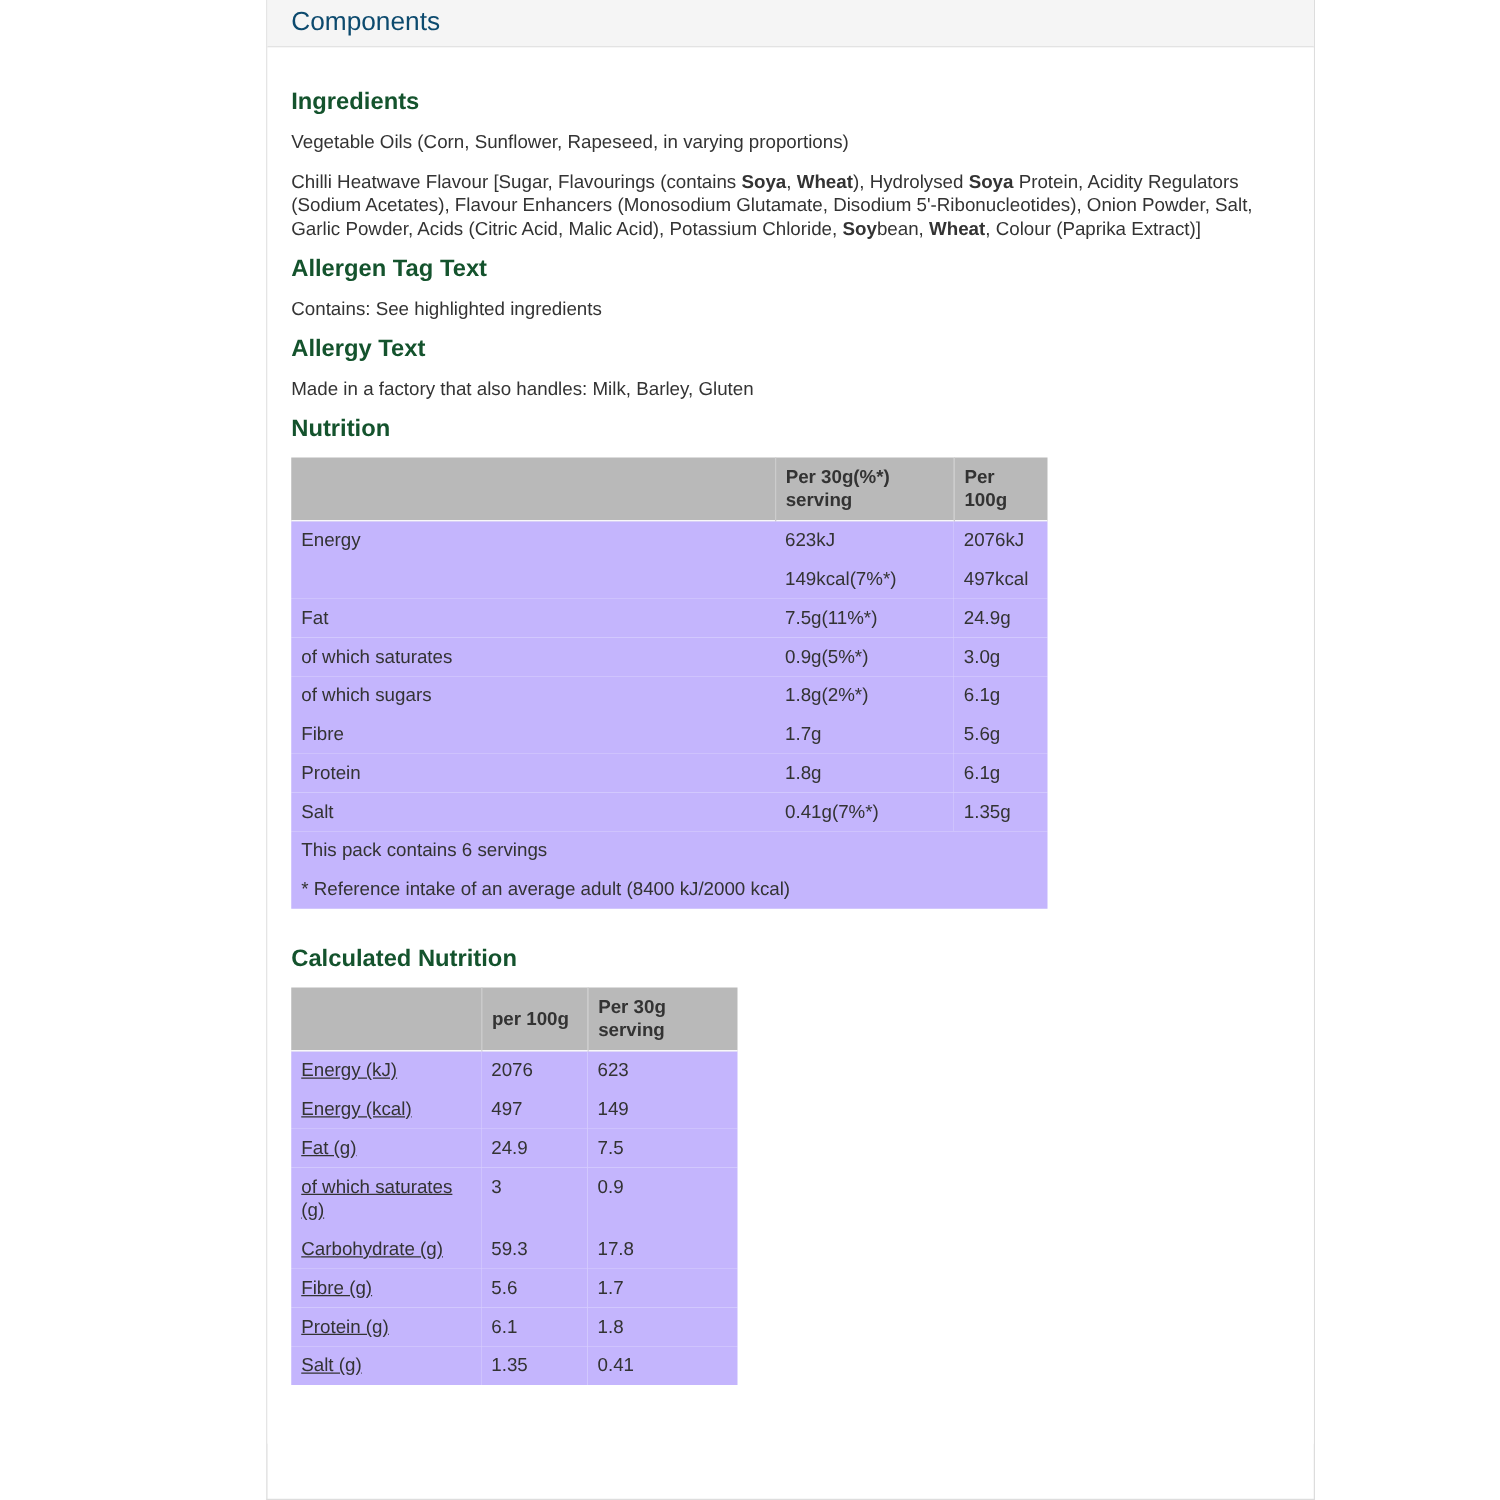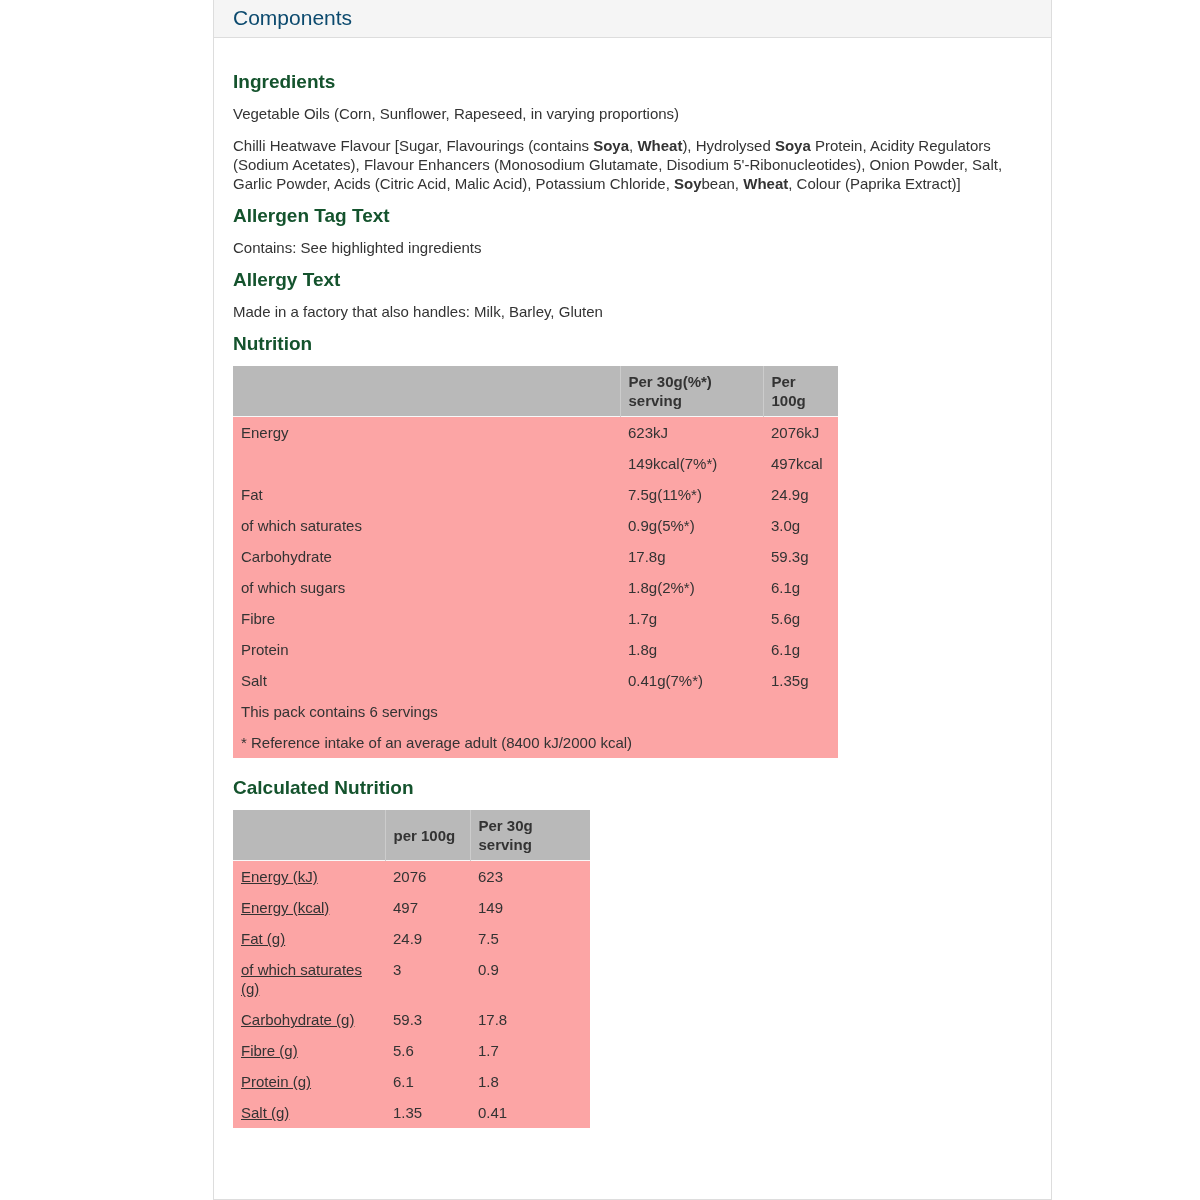--- a/index.html
+++ b/index.html
@@ -40,33 +40,33 @@
     margin: 0 0 13px 0;
     color: #14532d;
   }
   .panel-body p {
     font-size: 15px;
     line-height: 19px;
     margin: 0 0 13px 0;
     color: #333333;
   }
   table { border-collapse: collapse; font-size: 15px; color: #333333; table-layout: fixed; }
-  .nutri-table { width: 605px; margin: 0 0 20px 0; }
+  .nutri-table { width: 605px; margin: 0 0 31px 0; }
   .calc-table  { width: 357px; margin: 0 0 17px 0; }
   th {
     background: #b9b9b9;
     text-align: left;
     font-weight: 700;
     padding: 6px 8px;
     line-height: 19px;
   }
   th + th { border-left: 1px solid #cccccc; }
   thead tr { border-bottom: 1px solid #f8f8f8; }
   td {
-    background: #fca5a5;
+    background: #c4b5fd;
     text-align: left;
     padding: 6px 8px;
     line-height: 19px;
     vertical-align: top;
   }
   .nutri-table th:nth-child(1), .nutri-table td:nth-child(1) { width: 387px; }
   .nutri-table th:nth-child(2), .nutri-table td:nth-child(2) { width: 143px; }
   .nutri-table th:nth-child(3), .nutri-table td:nth-child(3) { width: 75px; }
   .calc-table th:nth-child(1), .calc-table td:nth-child(1) { width: 152px; text-decoration: underline; }
   .calc-table th:nth-child(2), .calc-table td:nth-child(2) { width: 85px; }
@@ -116,25 +116,20 @@
             <td>Fat</td>
             <td>7.5g(11%*)</td>
             <td>24.9g</td>
           </tr>
           <tr>
             <td>of which saturates</td>
             <td>0.9g(5%*)</td>
             <td>3.0g</td>
           </tr>
           <tr>
-            <td>Carbohydrate</td>
-            <td>17.8g</td>
-            <td>59.3g</td>
-          </tr>
-          <tr>
             <td>of which sugars</td>
             <td>1.8g(2%*)</td>
             <td>6.1g</td>
           </tr>
           <tr>
             <td>Fibre</td>
             <td>1.7g</td>
             <td>5.6g</td>
           </tr>
           <tr>

